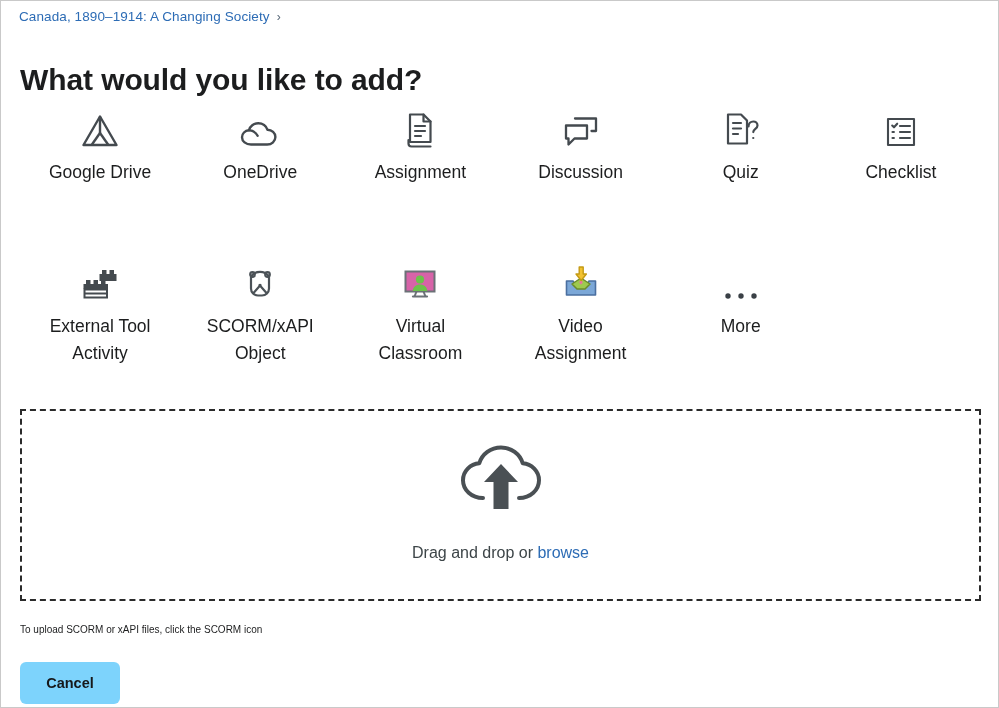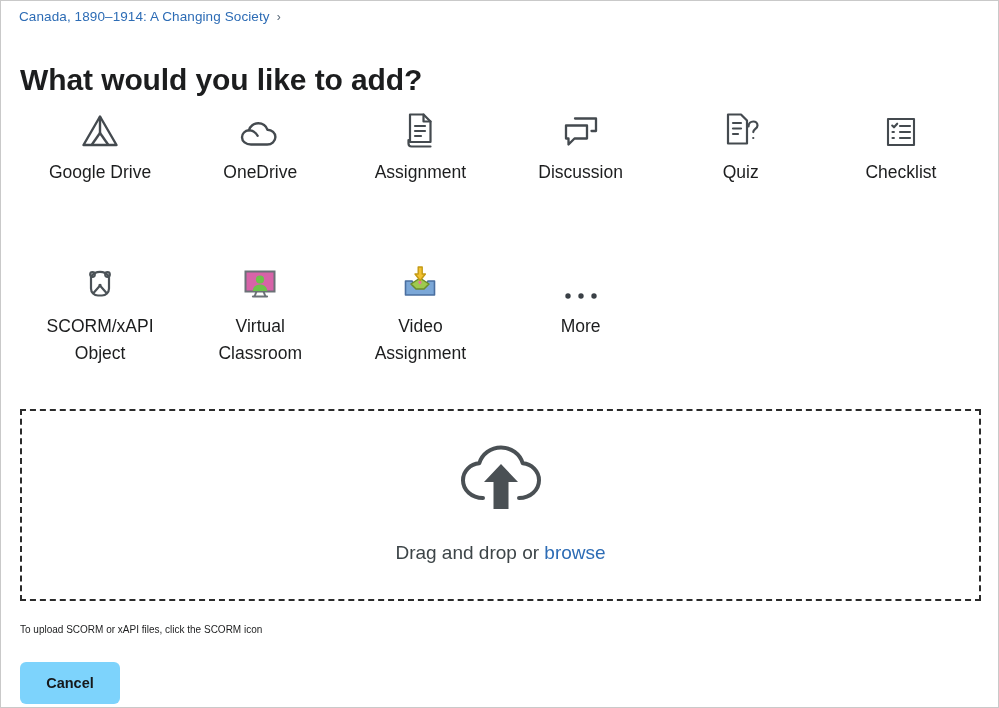--- a/index.html
+++ b/index.html
@@ -108,21 +108,21 @@
     display: flex;
     flex-direction: column;
     align-items: center;
     justify-content: center;
   }
   #dropzone .cloud-wrap {
     margin-top: -4px;
     margin-bottom: 24px;
   }
   #dropzone .dz-text {
-    font-size: 19px;
+    font-size: 16px;
     line-height: 24px;
     color: #3d4548;
   }
   #dropzone .dz-browse {
     color: #2d6cb5;
     text-decoration: none;
     cursor: pointer;
   }
 
   
@@ -252,20 +252,41 @@
             <path d="M16 23 H26"></path>
           </g>
         </svg>
       </span>
       <span class="tile-label">Checklist</span>
     </div>
   </div>
 
   <div class="grid" id="grid-row2">
 
+    <div class="tile narrow">
+      <span class="glyph">
+        <svg width="42" height="38" viewBox="0 0 42 38">
+          <g fill="#444a4f">
+            <rect x="23" y="5" width="4.5" height="4"></rect>
+            <rect x="30.5" y="5" width="4.5" height="4"></rect>
+            <rect x="20.5" y="9" width="17" height="7"></rect>
+            <rect x="7" y="15" width="4.5" height="4"></rect>
+            <rect x="14.5" y="15" width="4.5" height="4"></rect>
+            <rect x="22" y="15" width="4.5" height="4"></rect>
+            <rect x="4.5" y="19" width="24.5" height="5"></rect>
+          </g>
+          <g fill="none" stroke="#444a4f" stroke-width="2">
+            <rect x="5.5" y="24.5" width="22.5" height="8"></rect>
+            <path d="M5.5 28.5 H28"></path>
+          </g>
+        </svg>
+      </span>
+      <span class="tile-label">External Tool
+Activity</span>
+    </div>
 
     <div class="tile narrow">
       <span class="glyph">
         <svg width="36" height="36" viewBox="0 0 36 36">
           <g fill="none" stroke="#4b5257" stroke-width="2.2" stroke-linecap="round" stroke-linejoin="round">
             <path d="M9 9.5 a11 11 0 0 1 18 0 v12 a7 7 0 0 1 -7 7 h-4 a7 7 0 0 1 -7 -7 z"></path>
             <circle cx="10.5" cy="7.5" r="2.3"></circle>
             <circle cx="25.5" cy="7.5" r="2.3"></circle>
             <path d="M11.5 26 L18.5 18"></path>
             <path d="M24.5 26 L17.5 18"></path>

